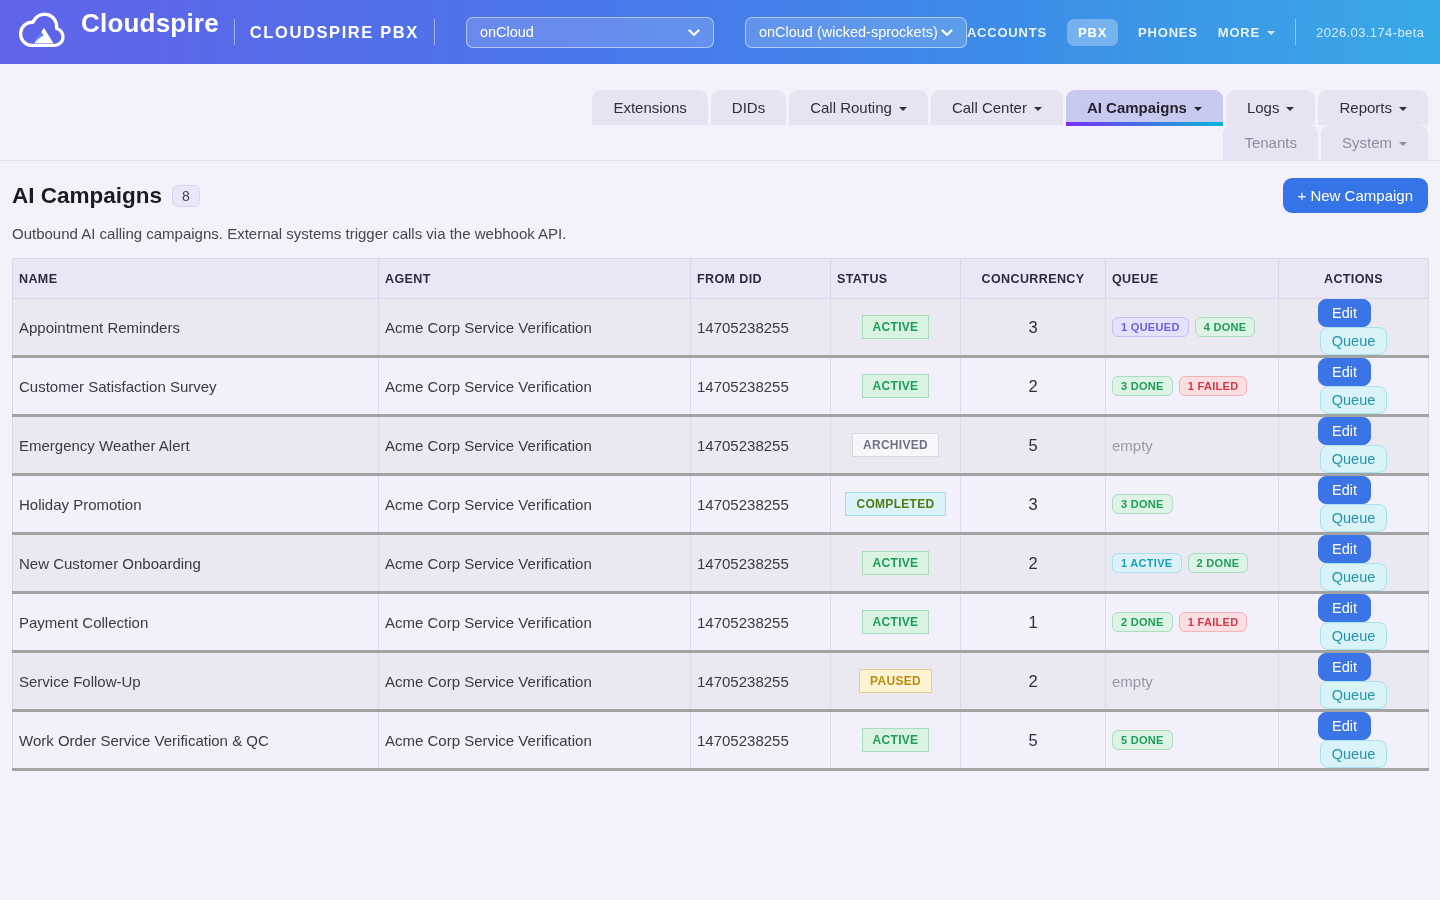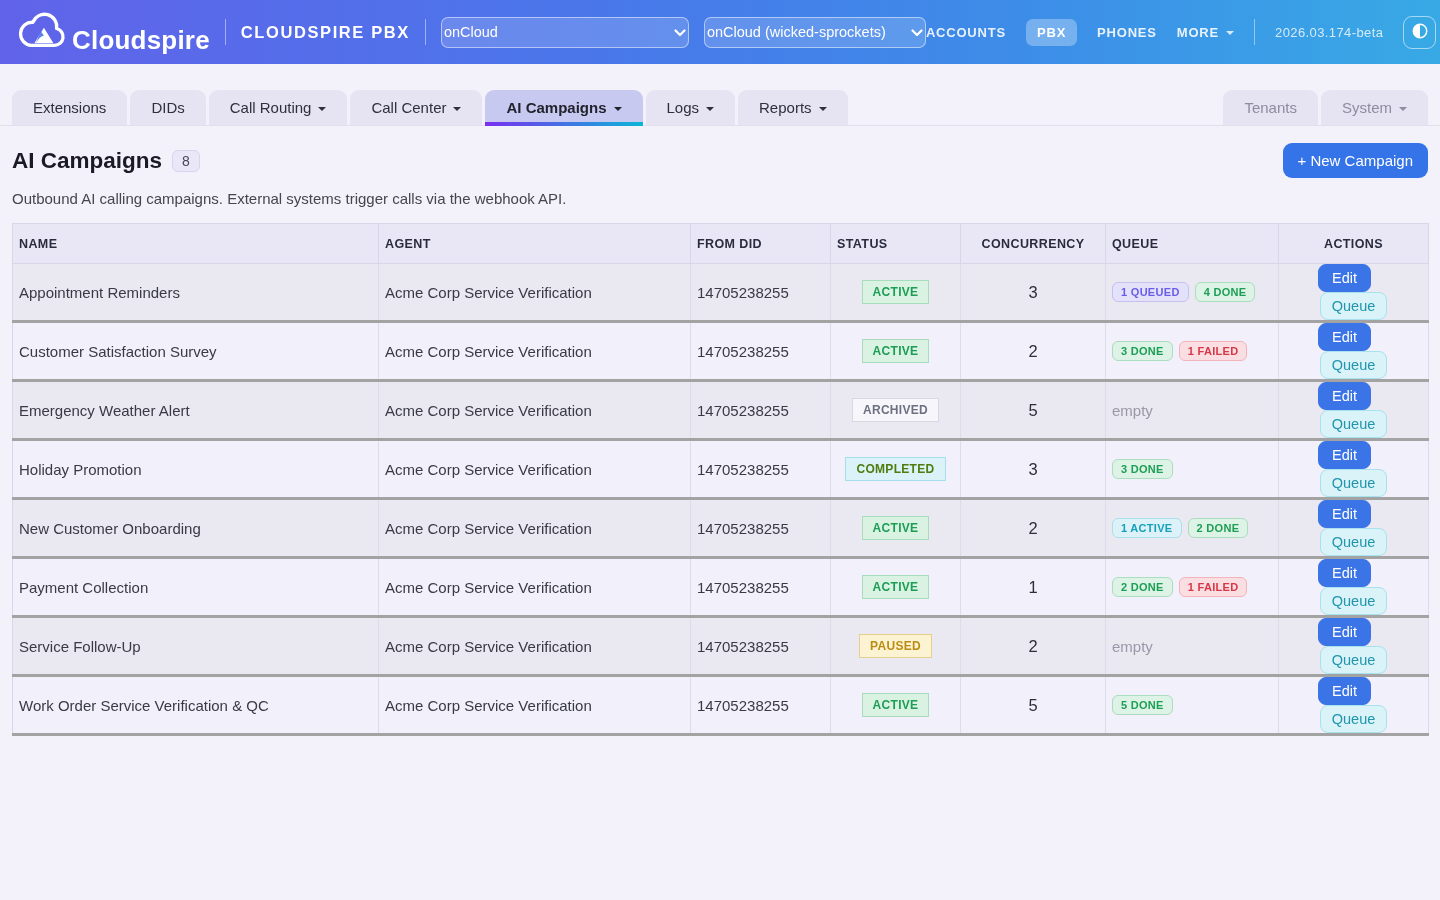--- a/index.html
+++ b/index.html
@@ -13,30 +13,30 @@
 
   
   .navbar {
     height:64px;
     background:linear-gradient(90deg,#6163e9 0%,#4a76ea 40%,#3d8ce8 70%,#38a9e5 100%);
     display:flex; align-items:center;
     padding:0 14px;
     color:#fff;
   }
   .nav-left { display:flex; align-items:center; gap:15px; }
-  .logo-wrap { display:flex; align-items:flex-end; }
+  .logo-wrap { display:flex; align-items:flex-start; gap:9px; }
   .brand { font-size:26px; font-weight:600; letter-spacing:.2px; }
   .vsep { width:1px; height:26px; background:rgba(255,255,255,.45); }
   .app-title { font-size:16.5px; font-weight:800; letter-spacing:1.6px; white-space:nowrap; }
   .nav-select {
     height:31px; border-radius:7px;
     background:rgba(255,255,255,.16);
     border:1px solid rgba(255,255,255,.5);
     display:flex; align-items:center; justify-content:space-between;
-    padding:0 2px; font-size:14.5px; color:#fff; cursor:pointer;
+    padding:0 13px; font-size:14.5px; color:#fff; cursor:pointer;margin-left:16px;
   }
   .nav-select.w1 { width:248px; }
   .nav-select.w2 { width:222px; }
   .nav-right { margin-left:auto; display:flex; align-items:center; gap:20px; }
   .nav-link { font-size:13px; font-weight:600; letter-spacing:.8px; color:rgba(255,255,255,.88); cursor:pointer; white-space:nowrap; }
   .nav-link.pill { background:rgba(255,255,255,.3); border-radius:7px; padding:6px 11px; color:#fff; }
   .nav-link .caret { opacity:.9; }
   .version { font-size:13px; color:rgba(255,255,255,.78); letter-spacing:.4px; white-space:nowrap; }
   .icon-btn {
     width:33px; height:33px; border-radius:9px;
@@ -50,20 +50,21 @@
     border-top:4.5px solid currentColor;
     margin-left:7px; vertical-align:2px;
   }
 
   
   .tabbar {
     margin-top:26px;
     padding:0 12px;
     display:flex; justify-content:space-between; align-items:flex-end;
     border-bottom:1px solid #e3e0ee;
+    flex-direction:column;
   }
   .tabgroup { display:flex; gap:3px; }
   .tab {
     background:#e6e4f2; color:#2f2f3e;
     border-radius:9px 9px 0 0;
     padding:9px 21px; font-size:15px;
     position:relative; cursor:pointer; white-space:nowrap;
   }
   .tab.active { background:#c7c9f0; font-weight:700; color:#23232e; }
   .tab.active::after {

